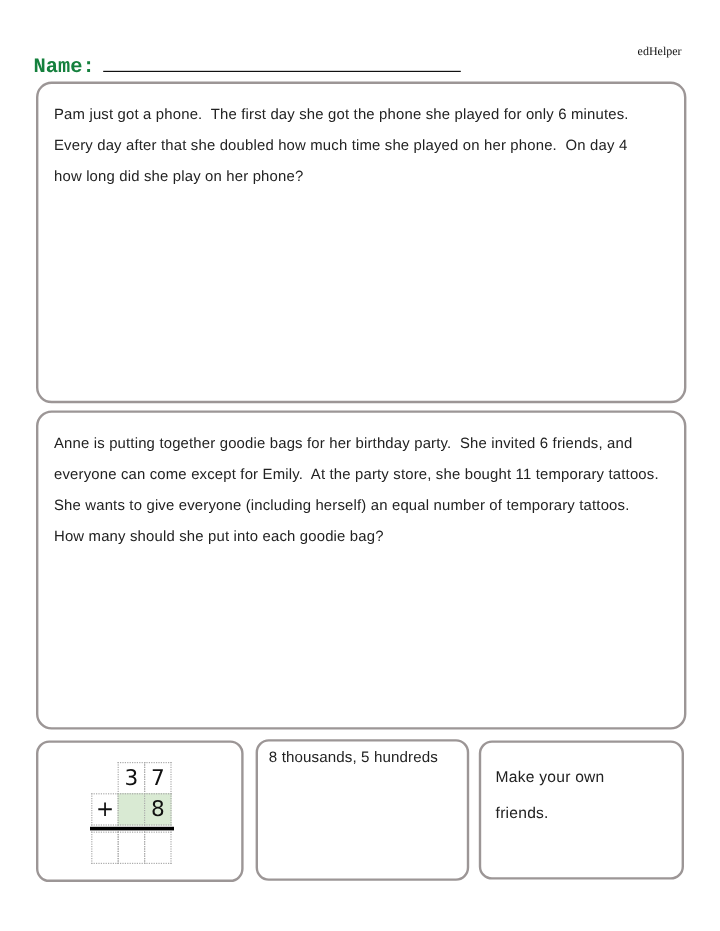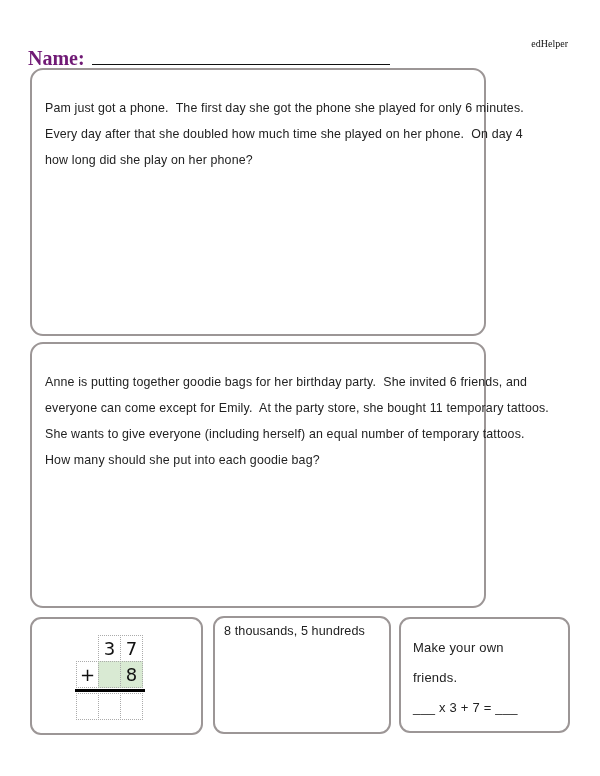--- a/index.html
+++ b/index.html
@@ -20,43 +20,43 @@
     top: 38px;
     right: 32px;
     font-family: "Liberation Serif", serif;
     font-size: 10px;
     color: #111;
   }
   .name-row {
     position: absolute;
     top: 47px;
     left: 28px;
-    font-family: Liberation Serif, serif;
+    font-family: Liberation Mono, monospace;
     font-weight: bold;
-    font-size: 20px;
-    color: #701a75;
+    font-size: 17px;
+    color: #15803d;
   }
   .name-line {
     display: inline-block;
     width: 298px;
     border-bottom: 1.6px solid #111;
     margin-left: 7px;
     vertical-align: baseline;
     height: 12px;
   }
 
   
   .problem-box {
     position: absolute;
     left: 30px;
-    width: 456px;
+    width: 542px;
     border: 2px solid #9c9696;
     border-radius: 13px;
     background: #fff;
-    padding: 25px 13px;
+    padding: 12px 13px;
   }
   #problem1 { top: 68px;  height: 268px; }
   #problem2 { top: 342px; height: 266px; }
   .text-line {
     font-size: 12.4px;
     line-height: 26px;
     letter-spacing: 0.15px;
     white-space: pre;
     color: #222;
   }
@@ -160,16 +160,15 @@
     </div>
   </div>
 
   <div class="small-box" id="place-box">
     <div class="place-text">8 thousands, 5 hundreds</div>
   </div>
 
   <div class="small-box" id="equation-box">
     <div class="equation-line">Make your own</div>
     <div class="equation-line">friends.</div>
-    <div class="equation-line">___ x 3 + 7 = ___</div>
   </div>
 
 </div>
 
 </body></html>

